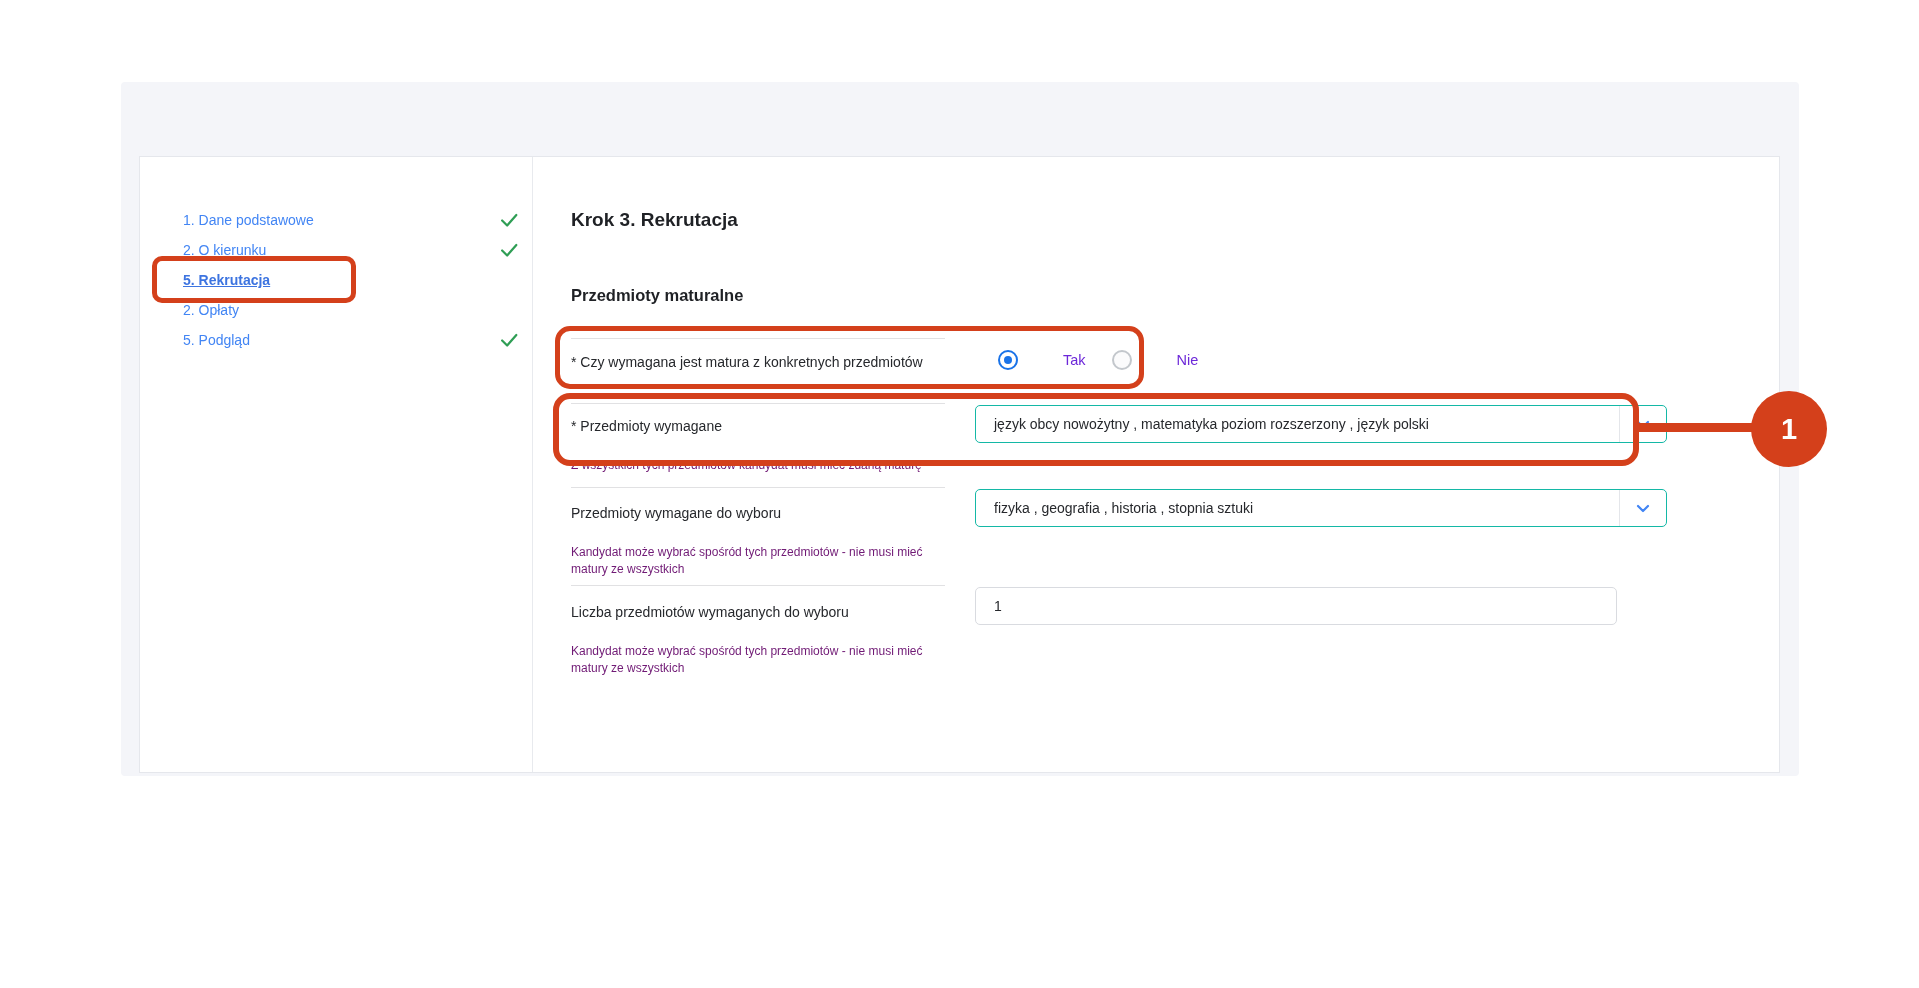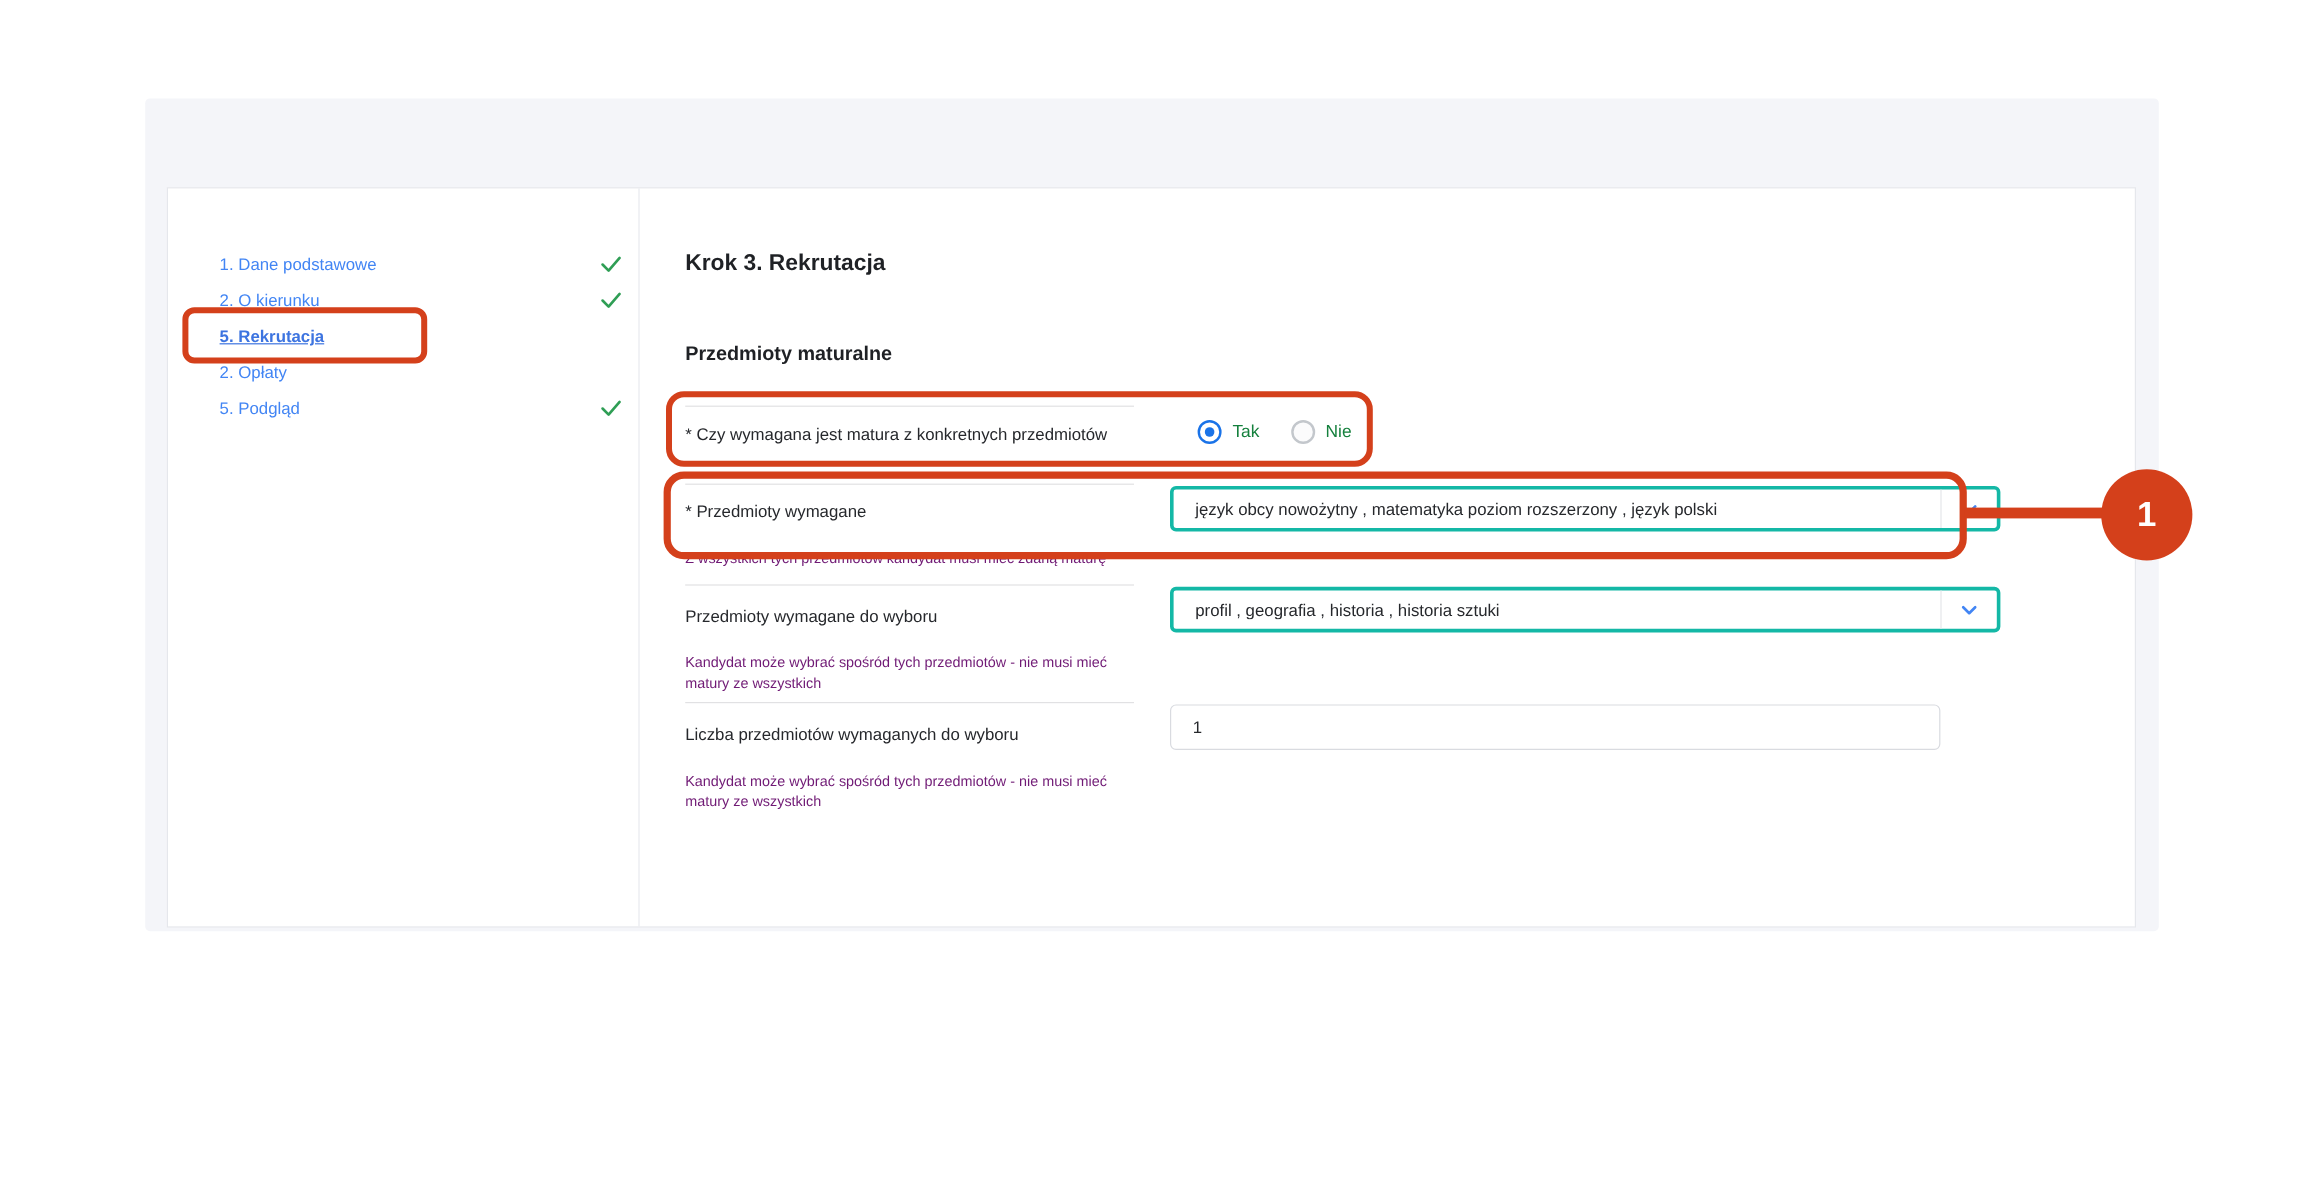--- a/index.html
+++ b/index.html
@@ -28,38 +28,38 @@
   
   .step-heading { position:absolute; left:571px; top:209px; font-size:19px; font-weight:bold; color:#1f2125; }
   .section-heading { position:absolute; left:571px; top:286px; font-size:16.5px; font-weight:bold; color:#1f2125; }
 
   .form-row { position:absolute; left:571px; width:1046px; }
   .row-line { position:absolute; left:0; top:0; width:374px; height:1px; background:#e1e1e3; }
   .row-label { position:absolute; left:0; width:374px; font-size:14px; color:#26282c; line-height:19px; }
   .row-helper { margin-top:21px; font-size:12px; color:#701a75; line-height:17px; }
 
   .field { position:absolute; left:404px; top:2px; width:692px; height:38px;
-    border:3px solid #14b8a6; border-radius:5px; background:#ffffff;
+    border:1px solid #14b8a6; border-radius:5px; background:#ffffff;
     display:flex; align-items:center; }
   .field-value { flex:1; padding-left:18px; font-size:14px; color:#26282c;
     white-space:nowrap; overflow:hidden; }
   .chev-zone { width:47px; height:100%; border-left:1px solid #e4e6ea;
     display:flex; align-items:center; justify-content:center; cursor:pointer; }
   .text-input { position:absolute; left:404px; top:2px; width:642px; height:38px;
     border:1px solid #d9dbe0; border-radius:5px; padding-left:18px; font-size:14px;
     color:#26282c; font-family:inherit; background:#fff; outline:none; }
 
   
   .radio-group { position:absolute; left:427px; top:12px; display:flex; align-items:center; gap:26px; }
   .radio-opt { display:flex; align-items:center; gap:9px; cursor:pointer; }
   .radio-circle { width:20px; height:20px; border-radius:50%; border:2px solid #c3c7cc; background:#fbfbfc; position:relative; }
   .radio-circle.checked { border-color:#1a73e8; background:#ffffff; }
   .radio-circle.checked::after { content:""; position:absolute; left:4px; top:4px; width:8px; height:8px;
     border-radius:50%; background:#1a73e8; }
-  .radio-label { font-size:14.5px; color:#15803d; }
+  .radio-label { font-size:14.5px; color:#6d28d9;margin-left:36px; }
 
   
   .ann { position:absolute; border:5px solid #d4401b; border-radius:12px; pointer-events:none; }
   .ann-box-step { left:152px; top:256px; width:204px; height:47px; border-radius:10px; }
   .ann-box-row1 { left:555px; top:326px; width:589px; height:63px; border-radius:15px; }
   .ann-box-row2 { left:553px; top:393px; width:1086px; height:73px; border-width:6px; border-radius:17px; }
   .ann-line { position:absolute; left:1637px; top:423px; width:117px; height:9px; background:#d4401b; }
   .ann-circle { position:absolute; left:1751px; top:391px; width:76px; height:76px; border-radius:50%;
     background:#d4401b; display:flex; align-items:center; justify-content:center; }
   .ann-circle span { color:#ffffff; font-size:29px; font-weight:bold; }
@@ -147,21 +147,21 @@
     </div>
   </div>
 
   <div class="form-row" style="top:487px;height:98px;">
     <div class="row-line"></div>
     <div class="row-label" style="top:17px;">
       <span>Przedmioty wymagane do wyboru</span>
       <div class="row-helper">Kandydat może wybrać spośród tych przedmiotów - nie musi mieć matury ze wszystkich</div>
     </div>
     <div class="field">
-      <div class="field-value">profil , geografia , historia , historia sztuki</div>
+      <div class="field-value">fizyka , geografia , historia , stopnia sztuki</div>
       <div class="chev-zone">
         <span>
           <svg width="24" height="24" viewBox="0 0 24 24">
               <path d="M7 10l5 5 5-5" fill="none" stroke="#4285f4" stroke-width="2.2" stroke-linecap="round" stroke-linejoin="round"></path>
             </svg>
         </span>
       </div>
     </div>
   </div>
 

